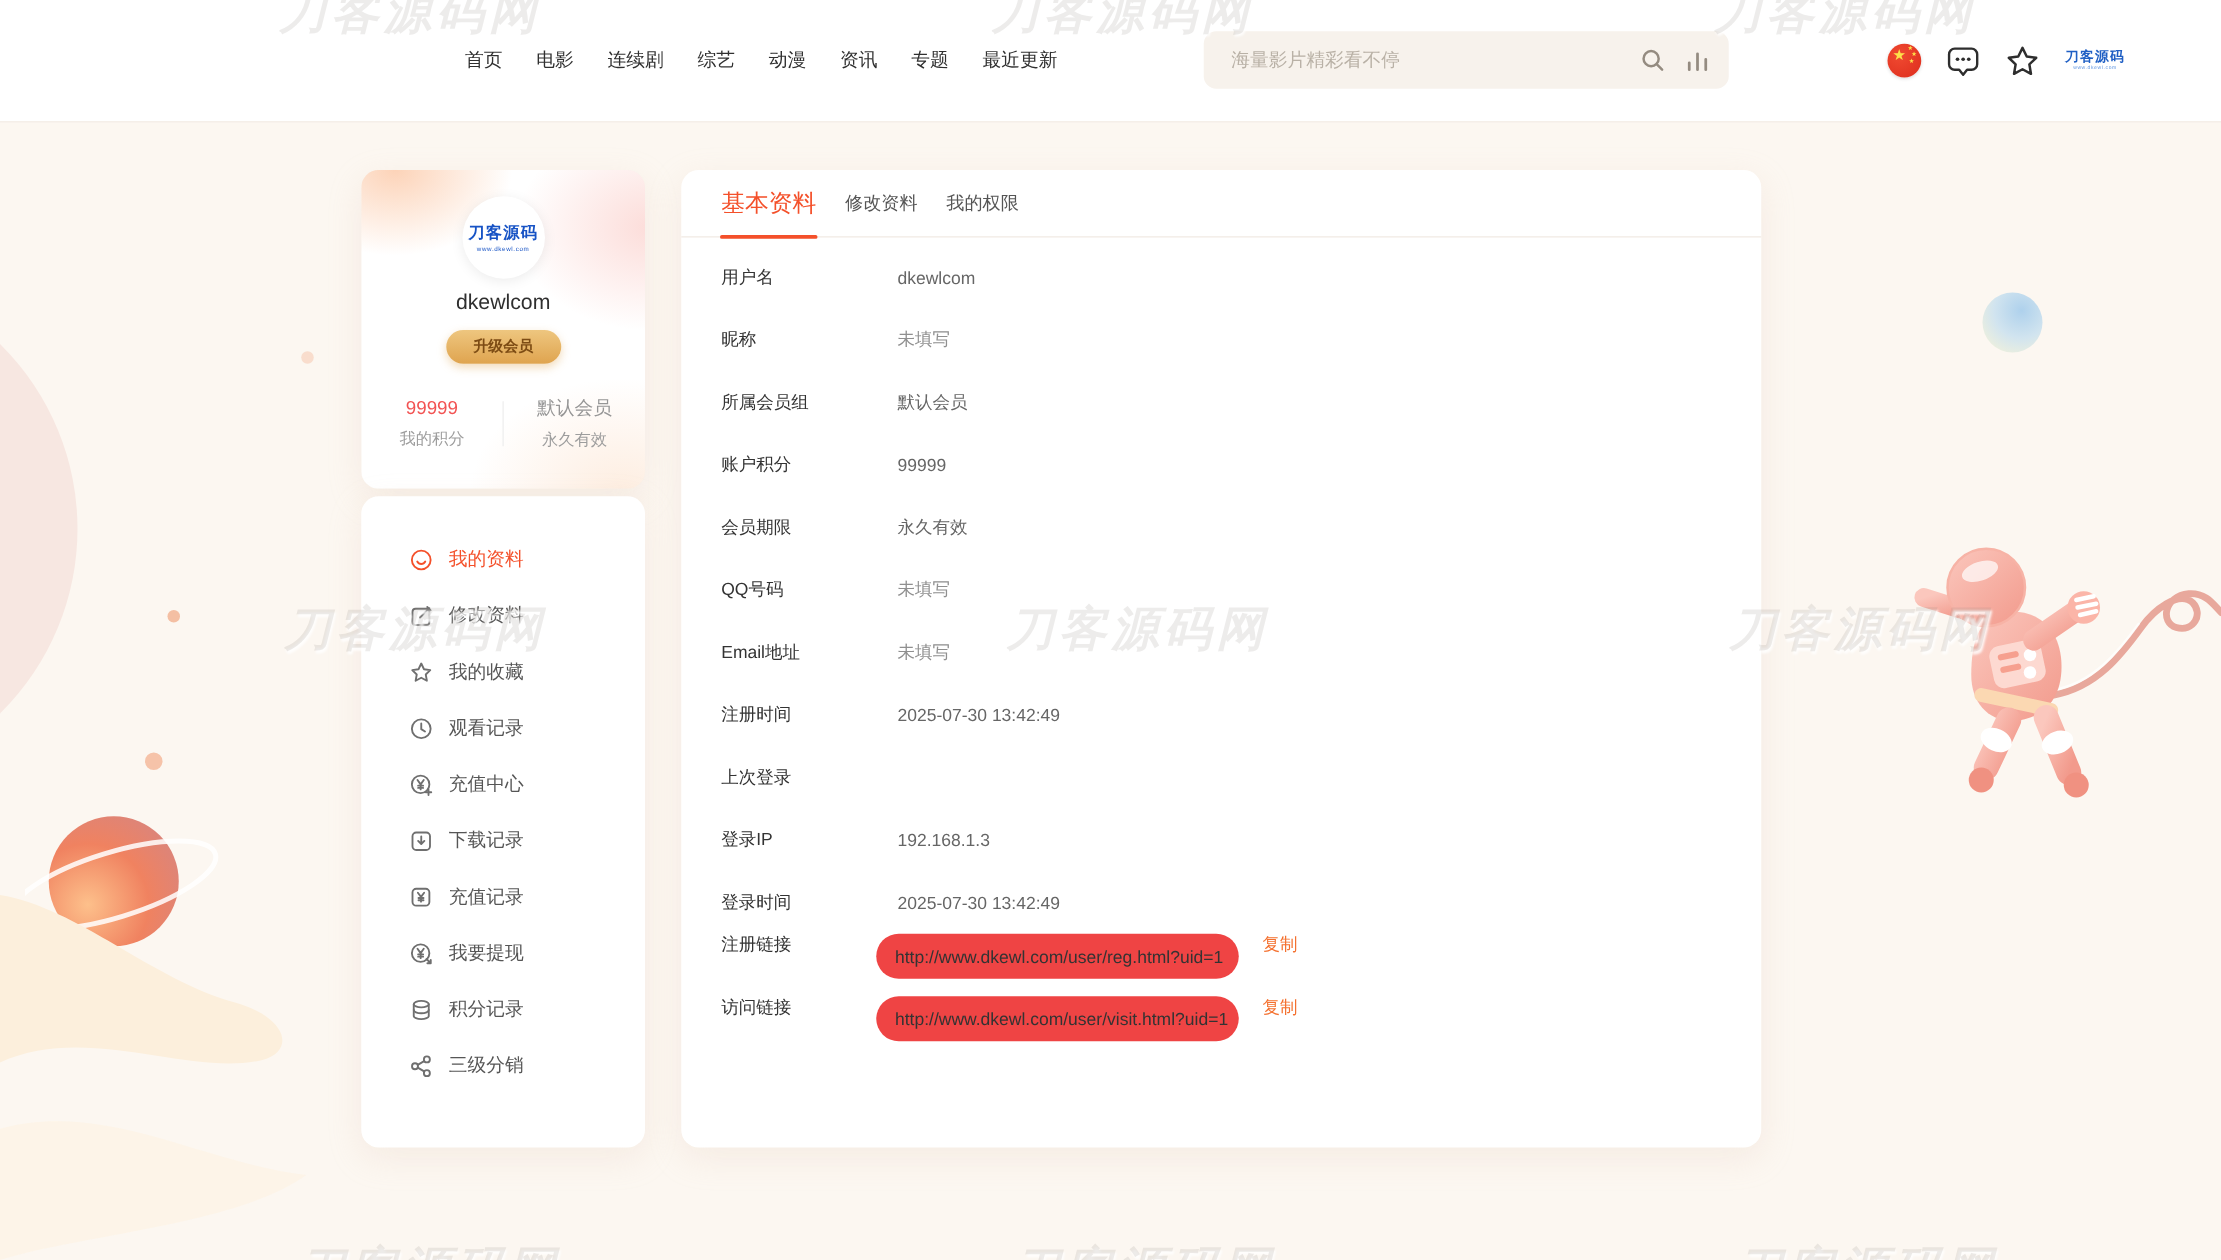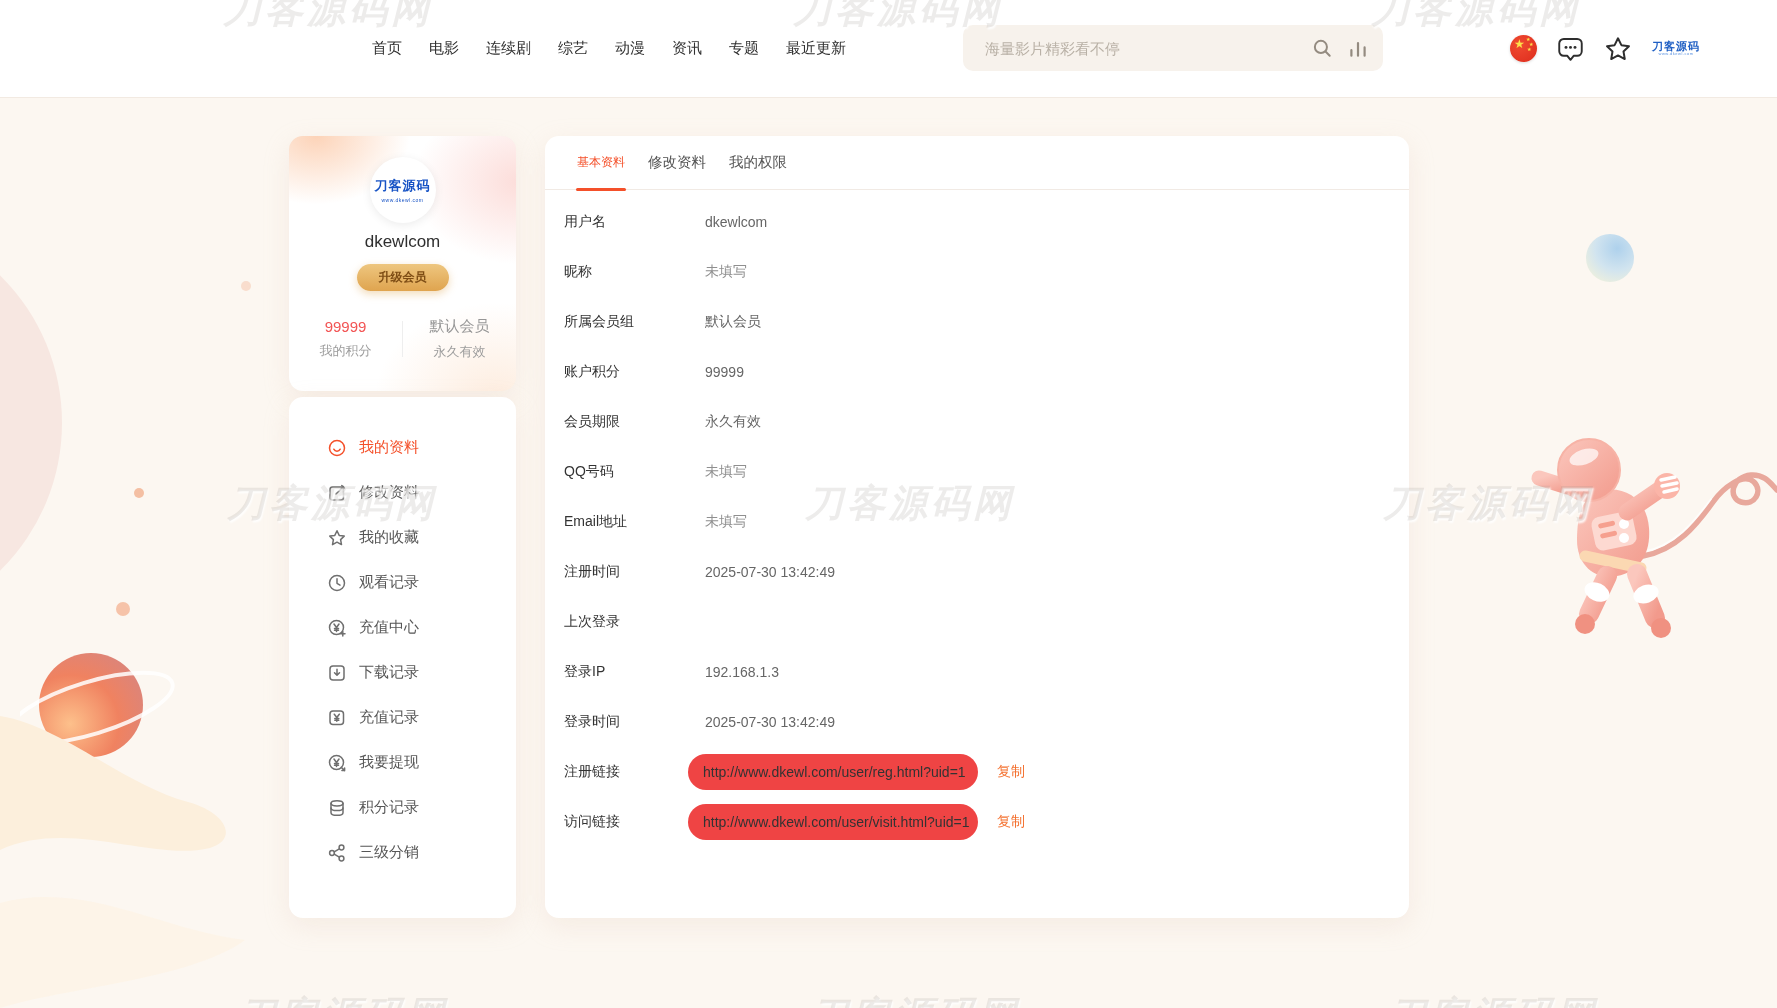--- a/index.html
+++ b/index.html
@@ -77,29 +77,29 @@
   .menu-item svg{width:20px;height:20px;stroke:#6f6f6f;fill:none;stroke-width:1.5;
     stroke-linecap:round;stroke-linejoin:round;}
   .menu-item.active{color:#f4502a;}
   .menu-item.active svg{stroke:#f4502a;}
   
   .main-card{left:545px;top:136px;width:864px;height:782px;box-sizing:border-box;}
   .tabs{display:flex;align-items:center;gap:23px;padding:0 32px;height:53px;
     border-bottom:1px solid #f1eae4;}
   .tab{height:100%;display:flex;align-items:center;position:relative;font-size:14.5px;
     color:#555;cursor:pointer;}
-  .tab.active{font-size:12px;color:#f4502a;}
+  .tab.active{font-size:19px;color:#f4502a;}
   .tab.active::after{content:'';position:absolute;left:-1px;right:-1px;bottom:-2px;height:3px;
     border-radius:2px;background:#f4502a;}
-  .rows{padding:7px 19px 0 19px;}
+  .rows{padding:7px 19px 0 32px;}
   .info-row{height:50px;display:flex;align-items:center;}
   .info-row .row-label{width:141px;font-size:14px;color:#333;}
   .info-row .row-value{font-size:14px;color:#666;}
   .info-row .row-value.muted{color:#8f8f8f;}
-  .link-row{height:50px;display:flex;align-items:center;}
+  .link-row{height:50px;display:flex;align-items:flex-start;}
   .link-row .row-label{width:124px;font-size:14px;color:#333;}
   .link-pill{width:290px;height:36px;border-radius:18px;background:#ef4444;display:flex;
     align-items:center;padding-left:15px;box-sizing:border-box;font-size:14px;color:#333;cursor:text;}
   .copy-btn{margin-left:19px;font-size:14px;color:#f4702e;cursor:pointer;text-decoration:none;}
 </style>
 </head>
 <body>
 
 <div class="decor big-left-circle"></div>
 <div class="decor blue-planet"></div>

